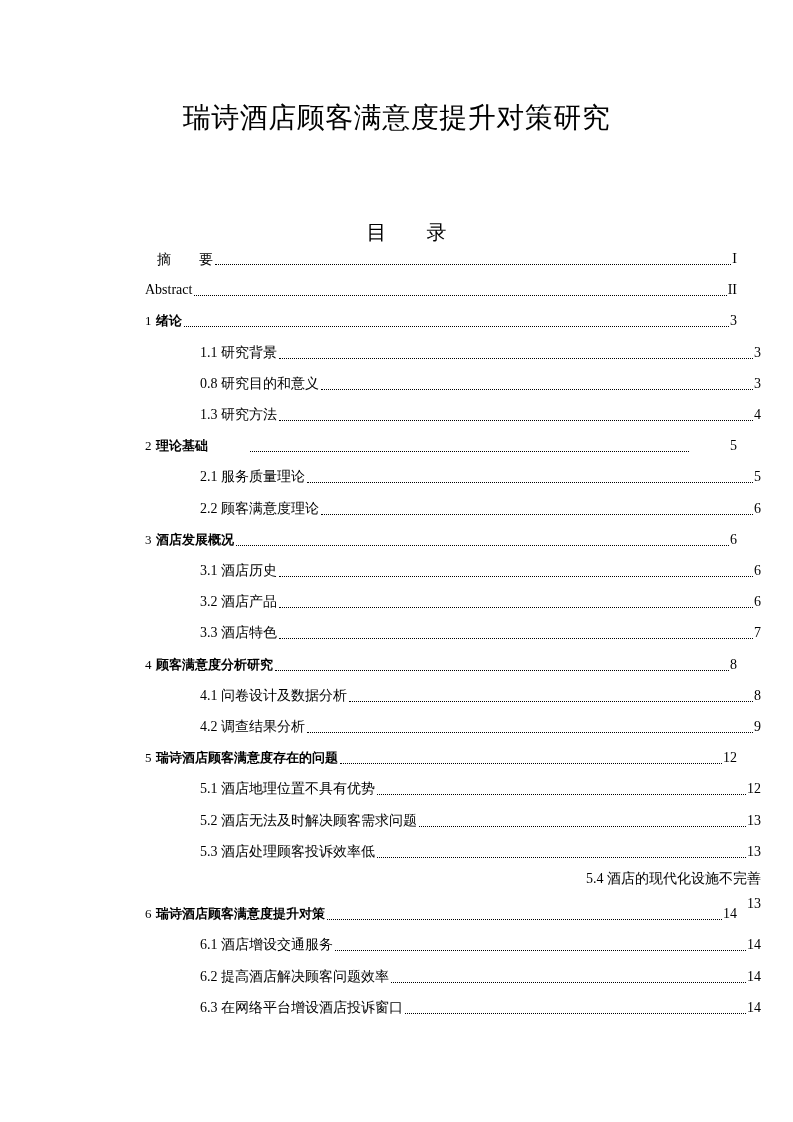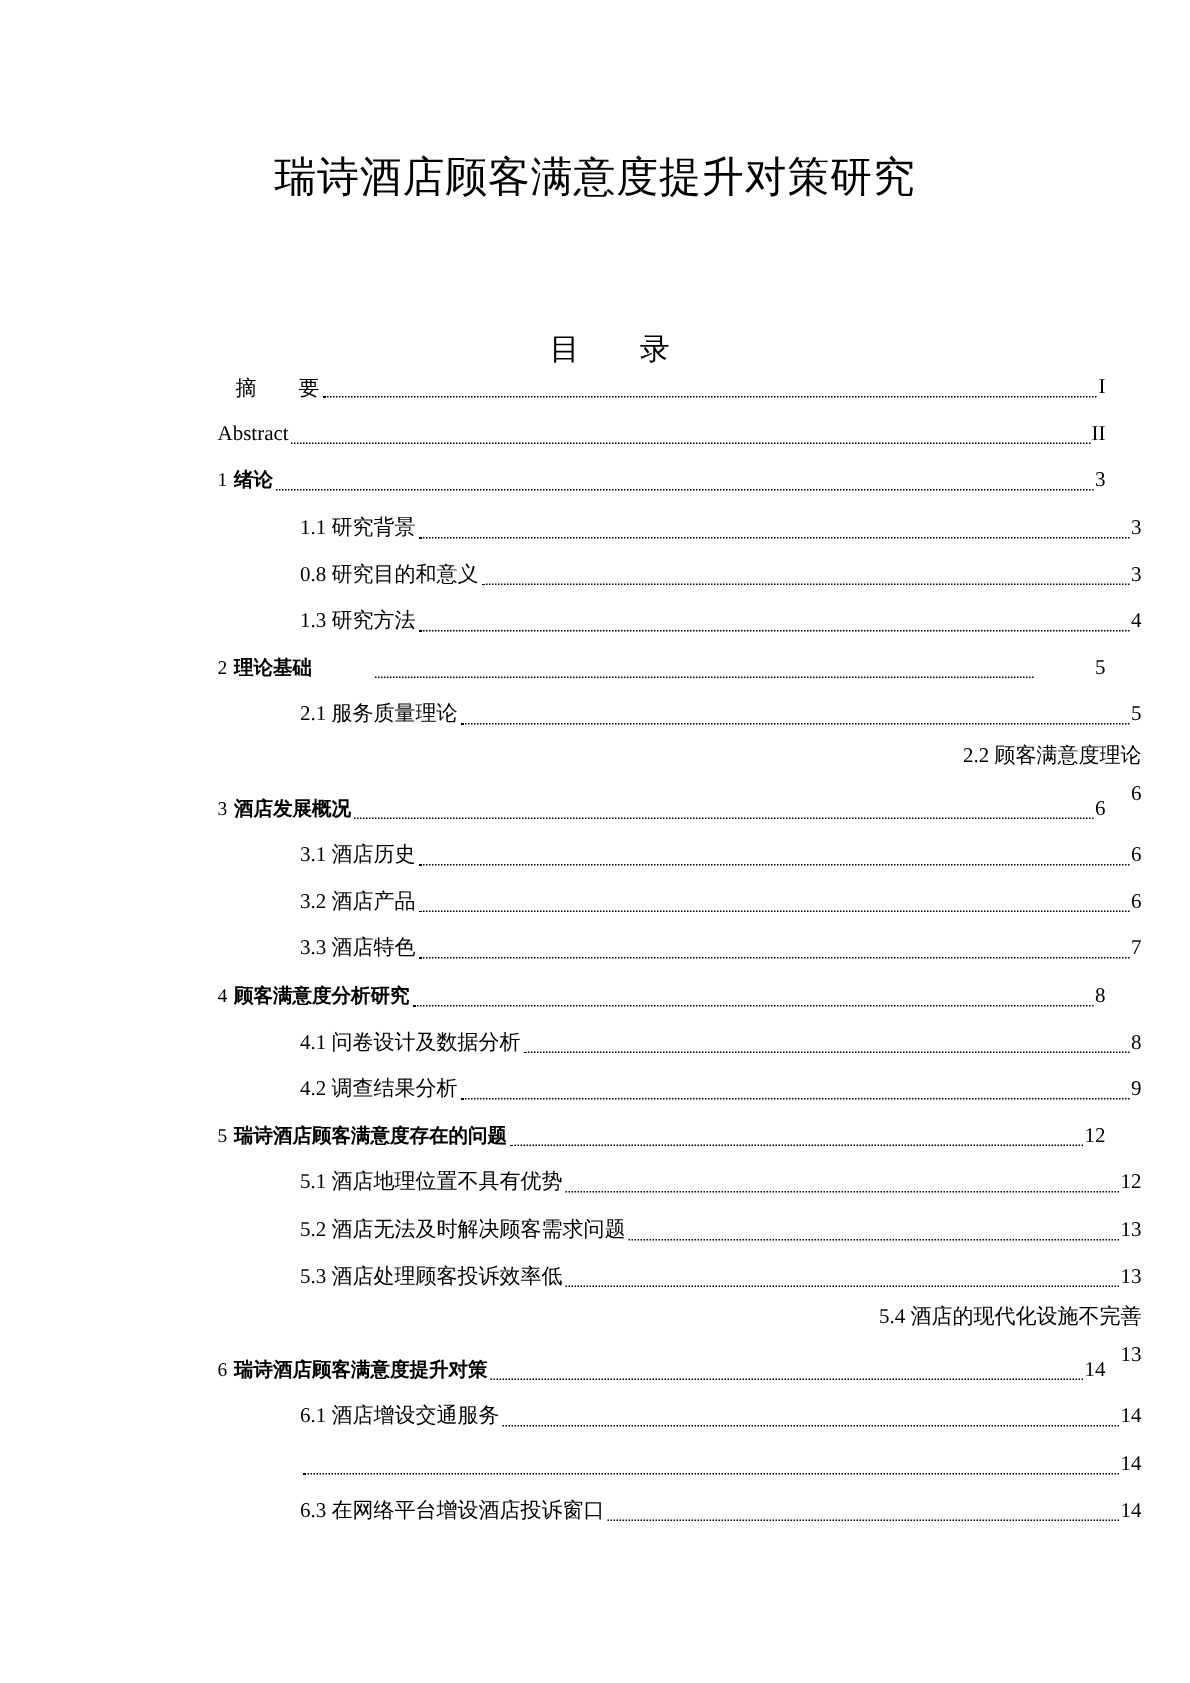--- a/index.html
+++ b/index.html
@@ -135,21 +135,21 @@
       <div class="toc-row l1" style="top: 187.2px; gap: 40px;">
         <span class="toc-label cjk-heading"><span class="num">2</span> <span>理论基础</span></span>
         <span class="toc-leader"></span>
         <span class="toc-page">5</span>
       </div>
       <div class="toc-row l2" style="top: 218.4px;">
         <span class="toc-label"><span class="num">2.1</span> <span>服务质量理论</span></span>
         <span class="toc-leader"></span>
         <span class="toc-page">5</span>
       </div>
-      <div class="toc-row l2" style="top: 249.6px; flex-direction: column;">
+      <div class="toc-row l2" style="top: 249.6px;">
         <span class="toc-label"><span class="num">2.2</span> <span>顾客满意度理论</span></span>
         <span class="toc-leader"></span>
         <span class="toc-page">6</span>
       </div>
       <div class="toc-row l1" style="top: 280.8px;">
         <span class="toc-label cjk-heading"><span class="num">3</span> <span>酒店发展概况</span></span>
         <span class="toc-leader"></span>
         <span class="toc-page">6</span>
       </div>
       <div class="toc-row l2" style="top: 312px;">
@@ -211,20 +211,21 @@
         <span class="toc-label cjk-heading"><span class="num">6</span> <span>瑞诗酒店顾客满意度提升对策</span></span>
         <span class="toc-leader"></span>
         <span class="toc-page">14</span>
       </div>
       <div class="toc-row l2" style="top: 686.4px;">
         <span class="toc-label"><span class="num">6.1</span> <span>酒店增设交通服务</span></span>
         <span class="toc-leader"></span>
         <span class="toc-page">14</span>
       </div>
       <div class="toc-row l2" style="top: 717.6px;">
+        <span class="toc-label"><span class="num">6.2</span> <span>提高酒店解决顾客问题效率</span></span>
         <span class="toc-leader"></span>
         <span class="toc-page">14</span>
       </div>
       <div class="toc-row l2" style="top: 748.8px;">
         <span class="toc-label"><span class="num">6.3</span> <span>在网络平台增设酒店投诉窗口</span></span>
         <span class="toc-leader"></span>
         <span class="toc-page">14</span>
       </div>
     </div>
 </div>

